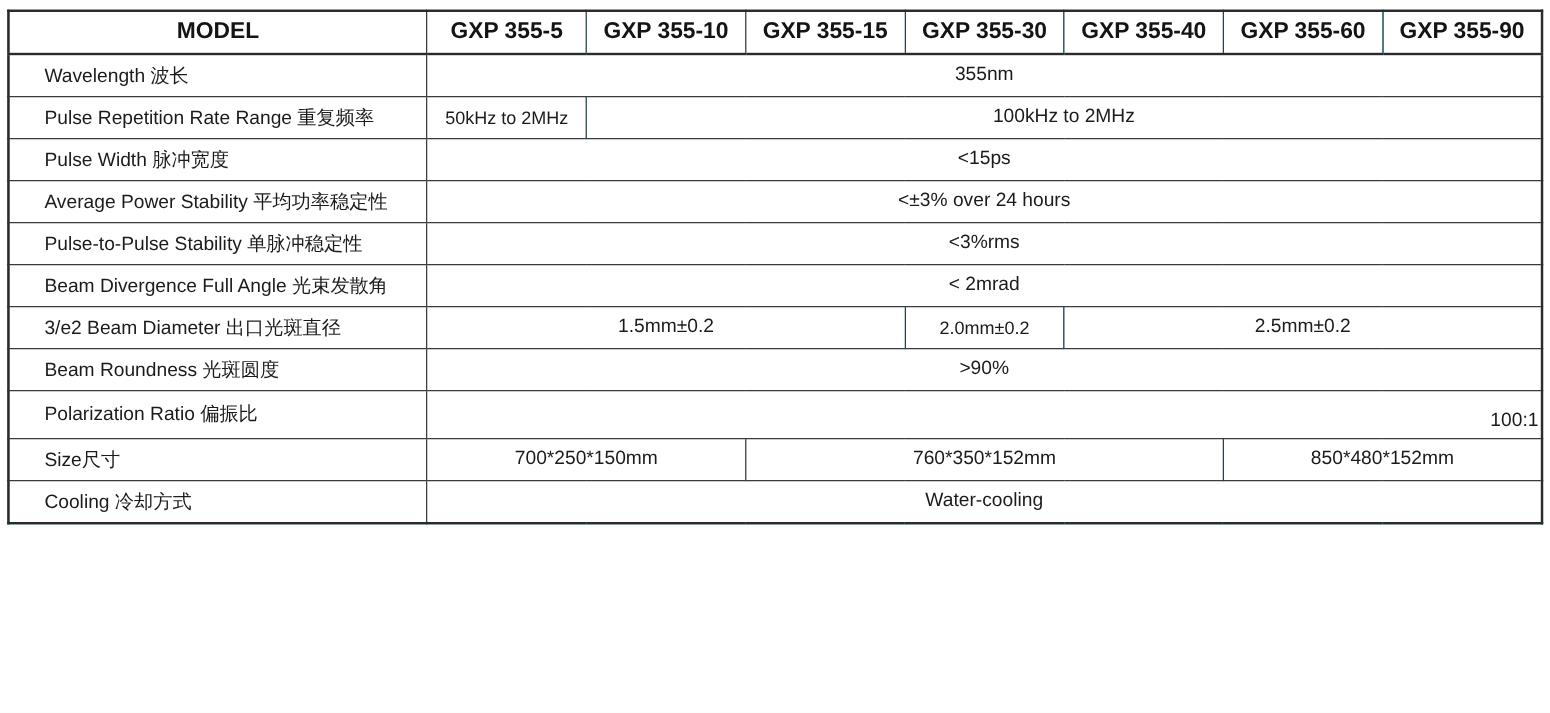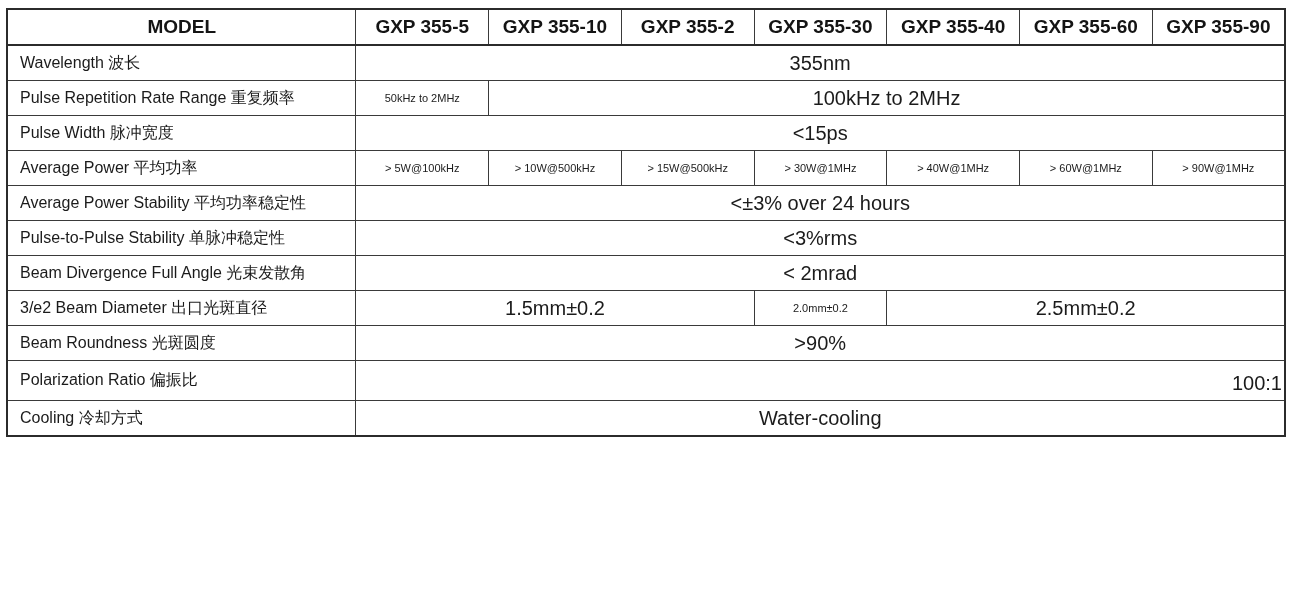--- a/index.html
+++ b/index.html
@@ -40,34 +40,34 @@
     border-bottom: 2px solid #2b2b2b;
     padding: 0 2px;
   }
   
   .spec-table tbody th.row-label {
     height: 34px;
     font-size: 16px;
     font-weight: 400;
     text-align: left;
     vertical-align: middle;
-    padding: 0 6px 0 12px;
+    padding: 0 6px 0 29px;
     color: #1b1b1b;
   }
   .spec-table tbody td.value-cell {
     height: 34px;
-    font-size: 20px;
+    font-size: 16px;
     font-weight: 400;
     text-align: center;
     vertical-align: middle;
     padding: 0 2px;
     color: #1b1b1b;
   }
   .spec-table tbody td.small-val {
-    font-size: 11px;
+    font-size: 15px;
   }
   .spec-table tbody tr.low-text td.value-cell {
     vertical-align: bottom;
     padding-bottom: 5px;
     text-align: right;
   }
 </style>
 </head>
 <body>
 
@@ -82,51 +82,41 @@
         <col style="width: 10.386%;">
         <col style="width: 10.386%;">
         <col style="width: 10.386%;">
       </colgroup>
     <thead>
       <tr>
         <th>MODEL</th>
 
       <th>GXP 355-5</th>
           <th>GXP 355-10</th>
-          <th>GXP 355-2</th>
+          <th>GXP 355-15</th>
           <th>GXP 355-30</th>
           <th>GXP 355-40</th>
           <th>GXP 355-60</th>
           <th>GXP 355-90</th>
         </tr>
     </thead>
     <tbody>
 
     <tr>
           <th class="row-label">Wavelength 波长</th>
           <td class="value-cell" colspan="7">355nm</td>
         </tr>
         <tr>
           <th class="row-label">Pulse Repetition Rate Range 重复频率</th>
           <td class="value-cell small-val" colspan="1">50kHz to 2MHz</td>
           <td class="value-cell" colspan="6">100kHz to 2MHz</td>
         </tr>
         <tr>
           <th class="row-label">Pulse Width 脉冲宽度</th>
           <td class="value-cell" colspan="7">&lt;15ps</td>
-        </tr>
-        <tr>
-          <th class="row-label">Average Power 平均功率</th>
-          <td class="value-cell small-val" colspan="1">&gt; 5W@100kHz</td>
-          <td class="value-cell small-val" colspan="1">&gt; 10W@500kHz</td>
-          <td class="value-cell small-val" colspan="1">&gt; 15W@500kHz</td>
-          <td class="value-cell small-val" colspan="1">&gt; 30W@1MHz</td>
-          <td class="value-cell small-val" colspan="1">&gt; 40W@1MHz</td>
-          <td class="value-cell small-val" colspan="1">&gt; 60W@1MHz</td>
-          <td class="value-cell small-val" colspan="1">&gt; 90W@1MHz</td>
         </tr>
         <tr>
           <th class="row-label">Average Power Stability 平均功率稳定性</th>
           <td class="value-cell" colspan="7">&lt;±3% over 24 hours</td>
         </tr>
         <tr>
           <th class="row-label">Pulse-to-Pulse Stability 单脉冲稳定性</th>
           <td class="value-cell" colspan="7">&lt;3%rms</td>
         </tr>
         <tr>
@@ -141,18 +131,24 @@
         </tr>
         <tr>
           <th class="row-label">Beam Roundness 光斑圆度</th>
           <td class="value-cell" colspan="7">&gt;90%</td>
         </tr>
         <tr class="low-text">
           <th class="row-label">Polarization Ratio 偏振比</th>
           <td class="value-cell" colspan="7">100:1</td>
         </tr>
         <tr>
+          <th class="row-label">Size尺寸</th>
+          <td class="value-cell" colspan="2">700*250*150mm</td>
+          <td class="value-cell" colspan="3">760*350*152mm</td>
+          <td class="value-cell" colspan="2">850*480*152mm</td>
+        </tr>
+        <tr>
           <th class="row-label">Cooling 冷却方式</th>
           <td class="value-cell" colspan="7">Water-cooling</td>
         </tr>
       </tbody>
   </table>
 </div>
 
 </body></html>

